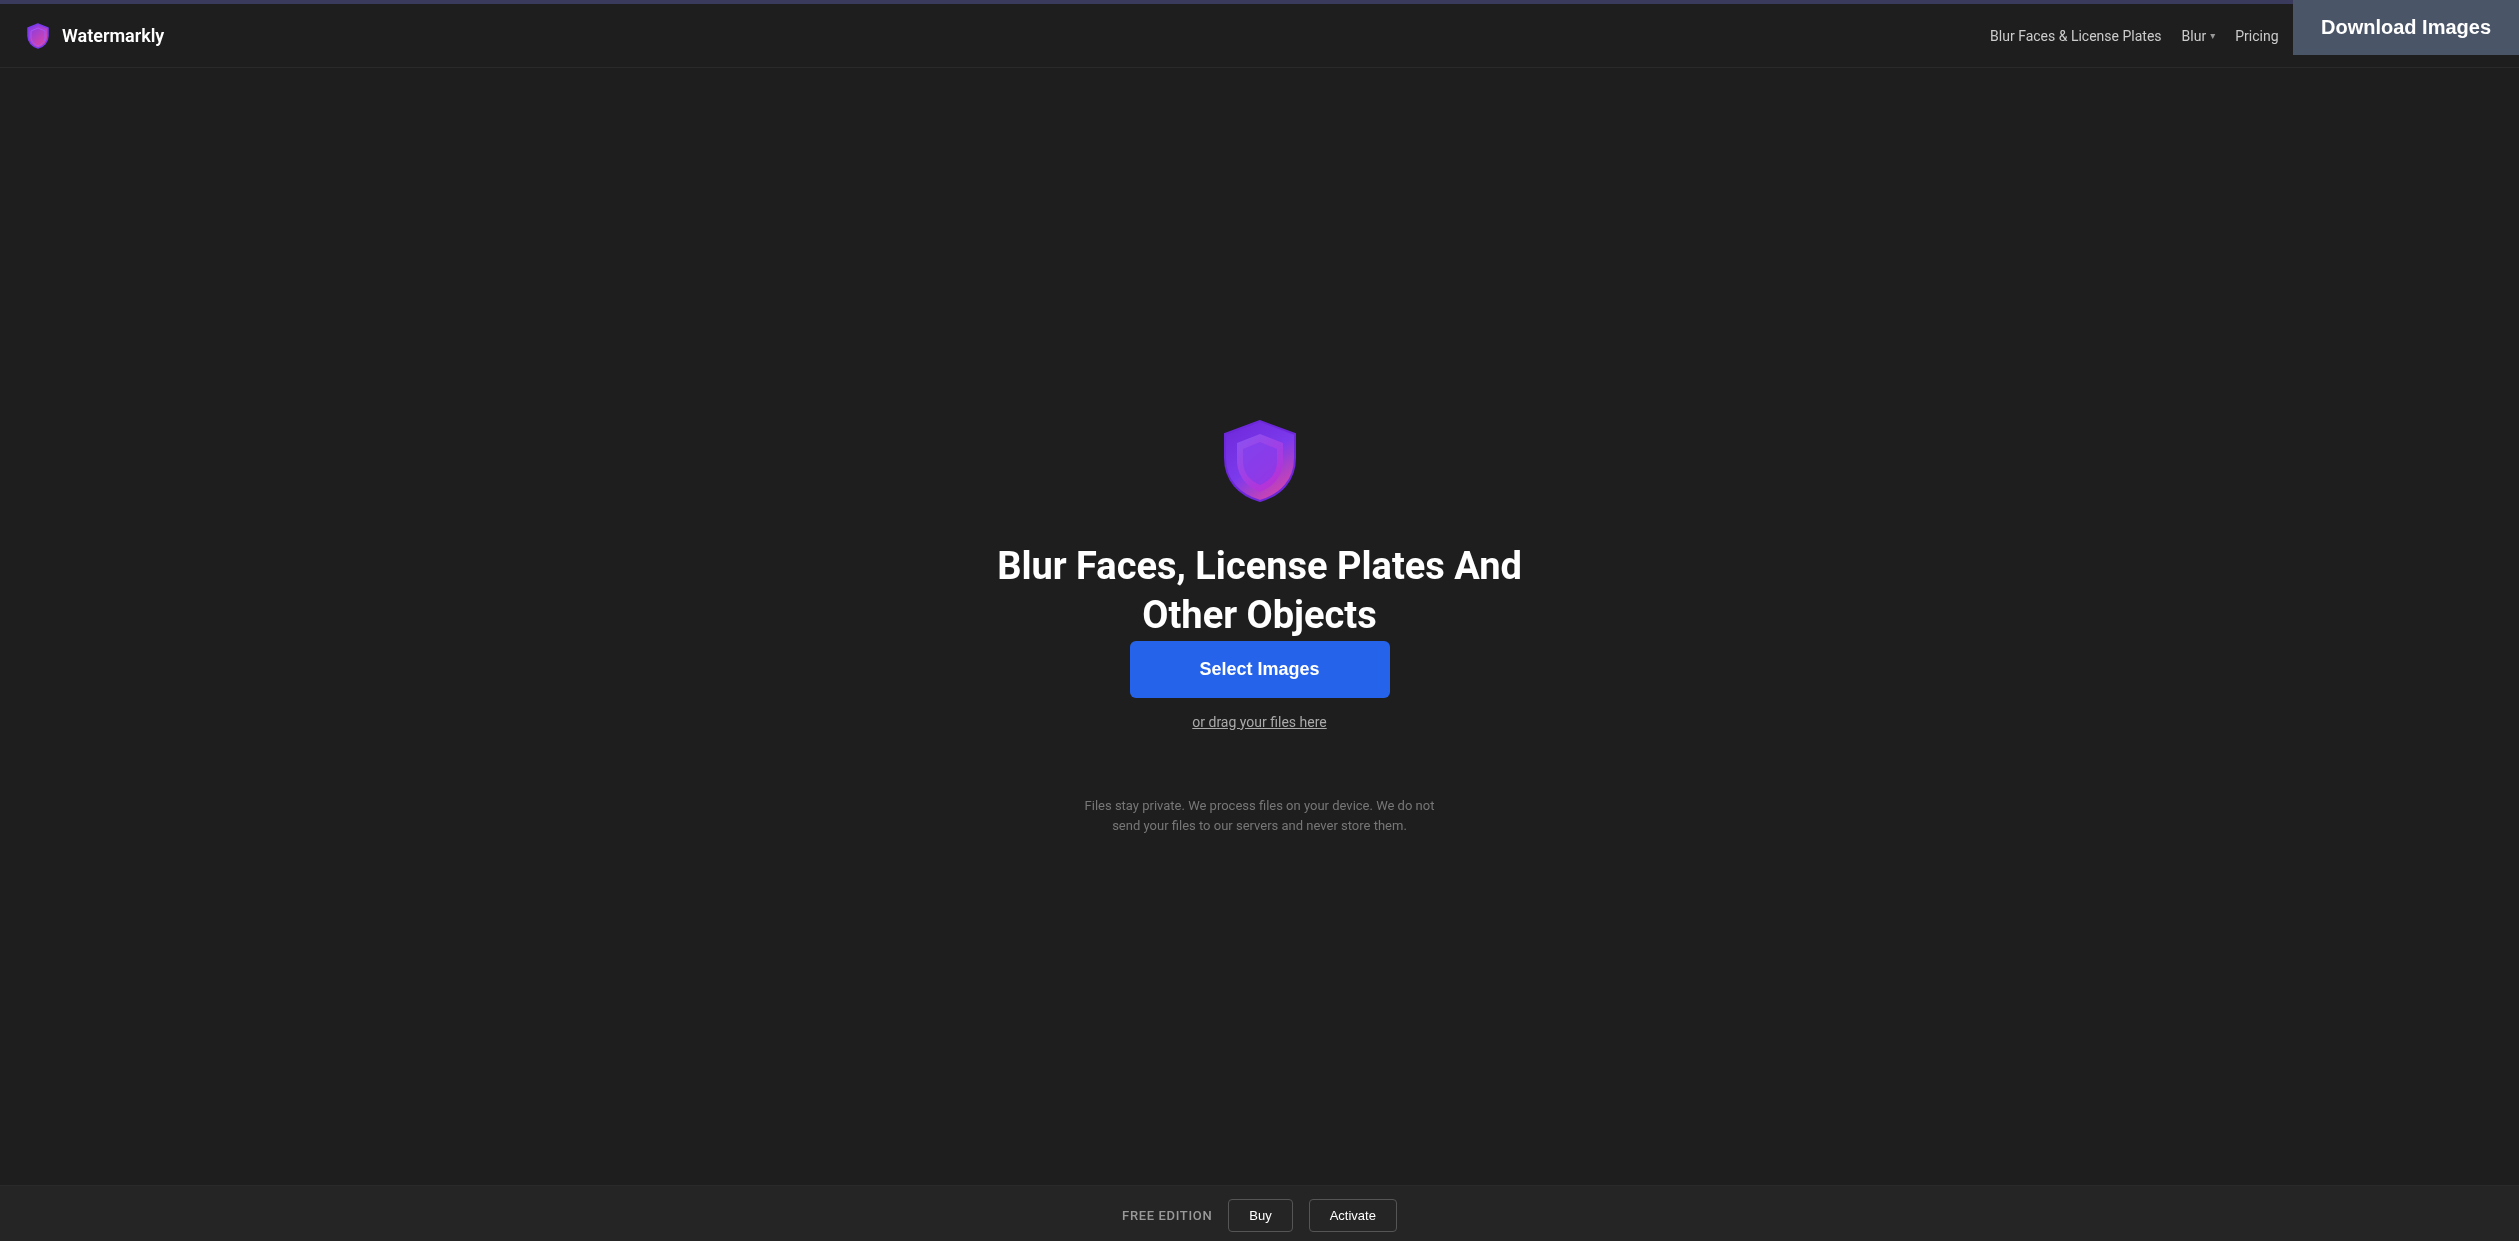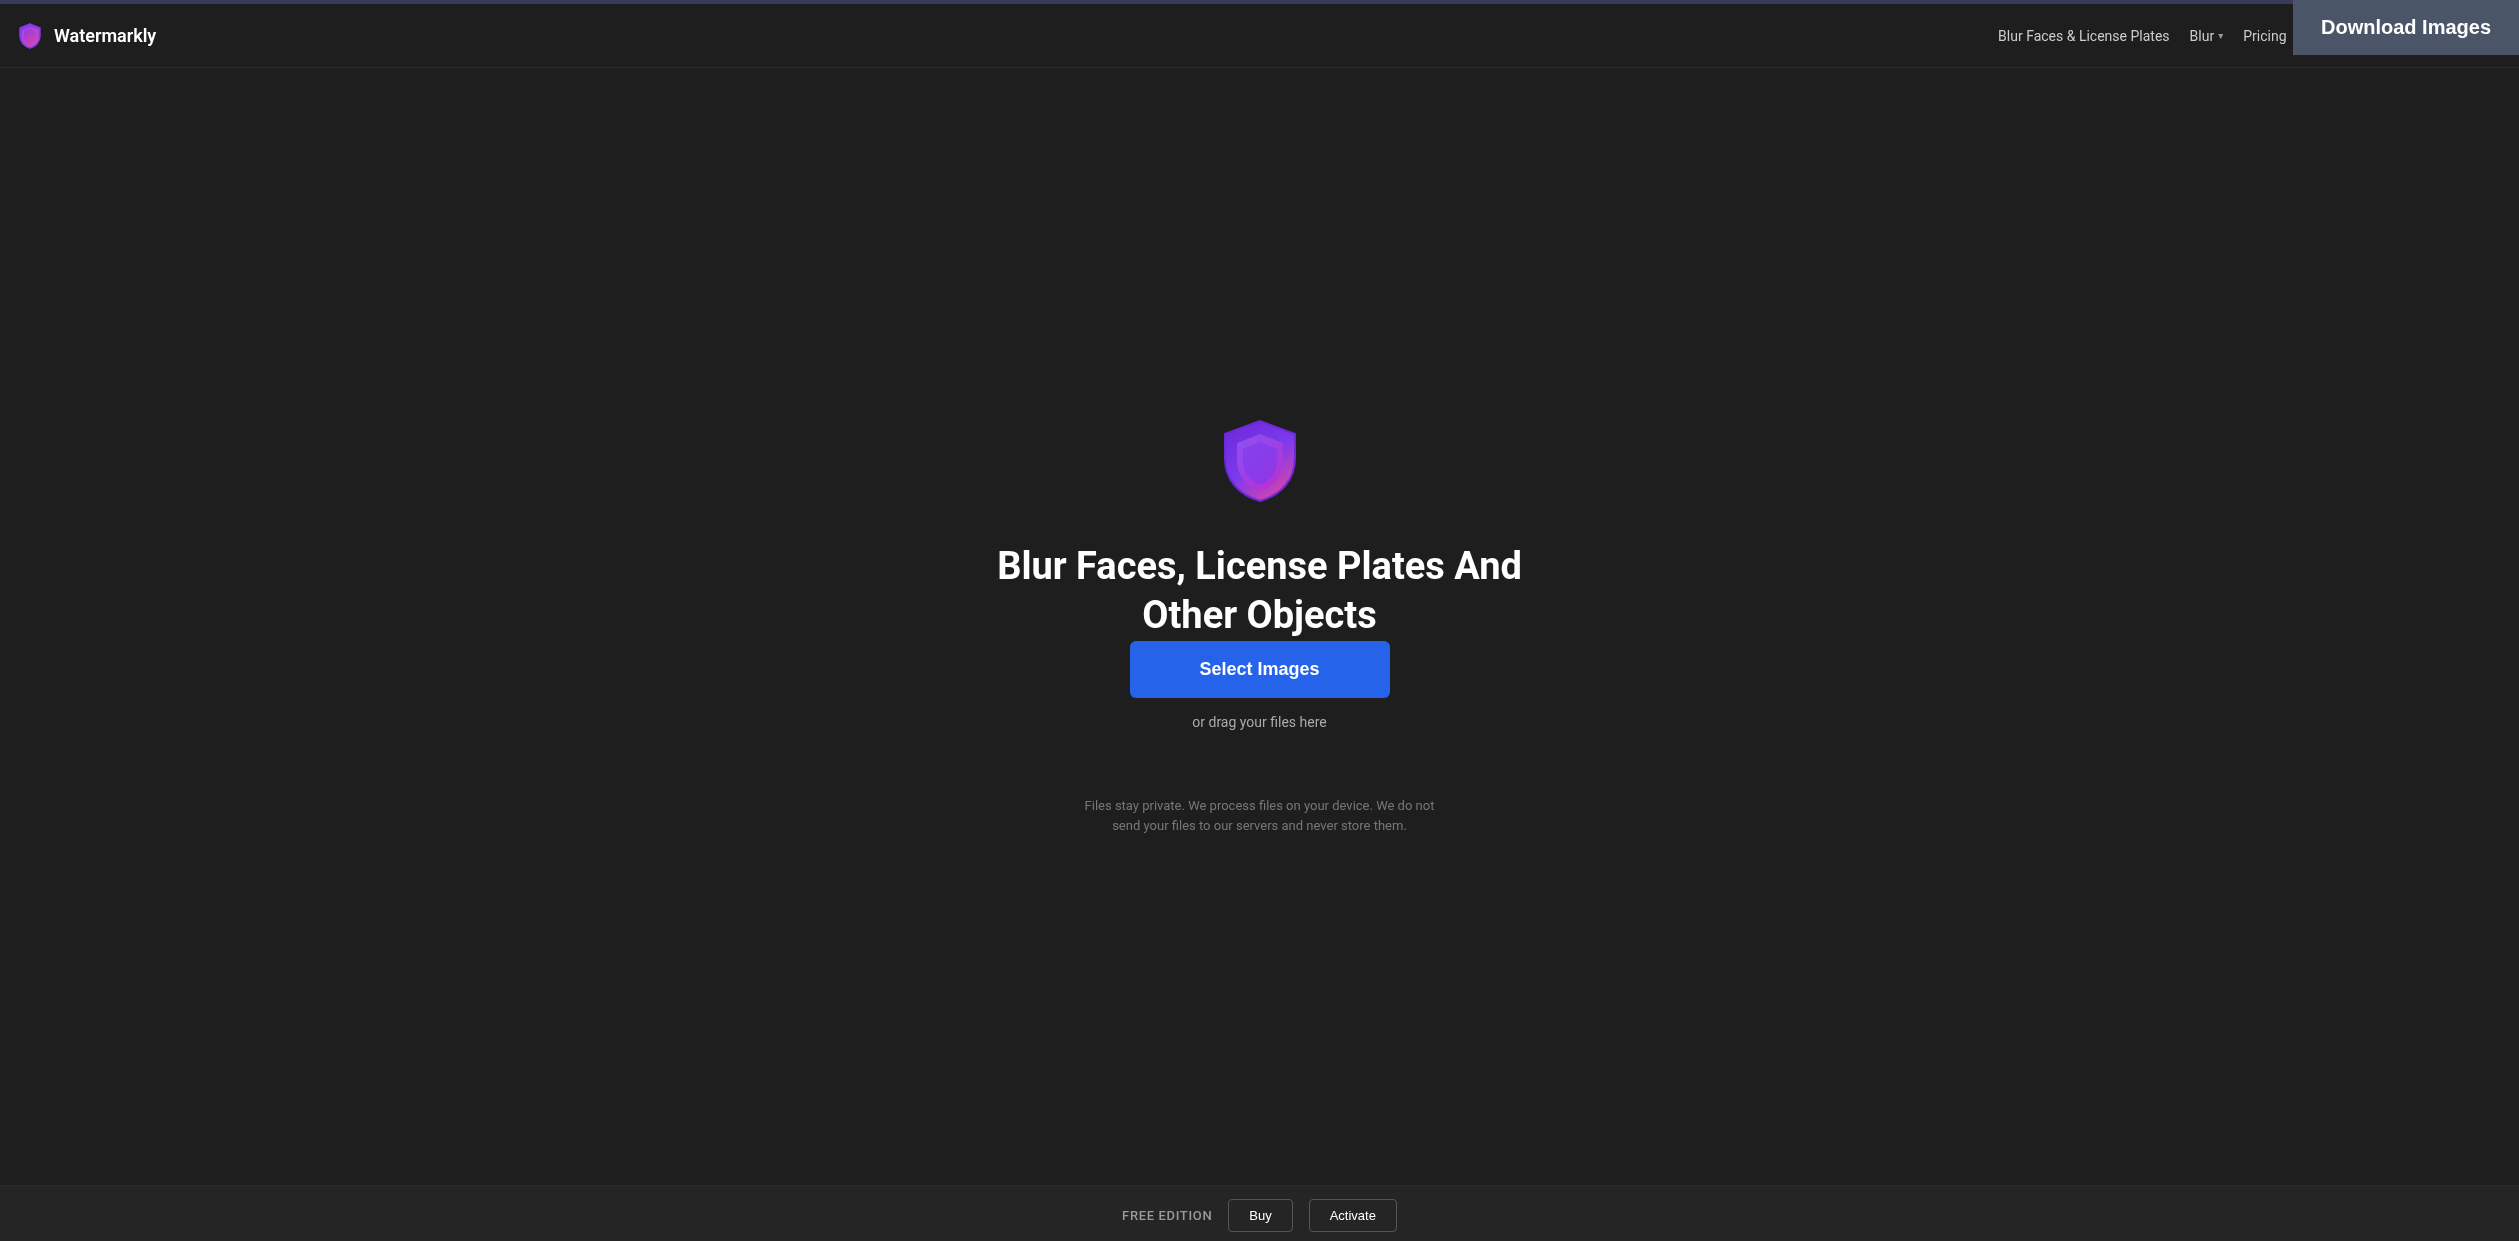--- a/index.html
+++ b/index.html
@@ -23,21 +23,21 @@
       background-color: #3a3a5c;
       width: 100%;
     }
 
     
     .navbar {
       background-color: #1e1e1e;
       display: flex;
       align-items: center;
       justify-content: space-between;
-      padding: 0 16px;
+      padding: 0 24px;
       height: 64px;
       border-bottom: 1px solid #2a2a2a;
     }
 
     .navbar-brand {
       display: flex;
       align-items: center;
       gap: 10px;
       text-decoration: none;
       color: #ffffff;
@@ -124,20 +124,21 @@
       border-radius: 6px;
       cursor: pointer;
       margin-bottom: 16px;
       min-width: 260px;
     }
 
     .drag-text {
       color: #aaaaaa;
       font-size: 14px;
       margin-bottom: 66px;
+      text-decoration: underline;
     }
 
     .privacy-text {
       color: #777777;
       font-size: 13px;
       text-align: center;
       max-width: 380px;
       line-height: 1.6;
     }
 

